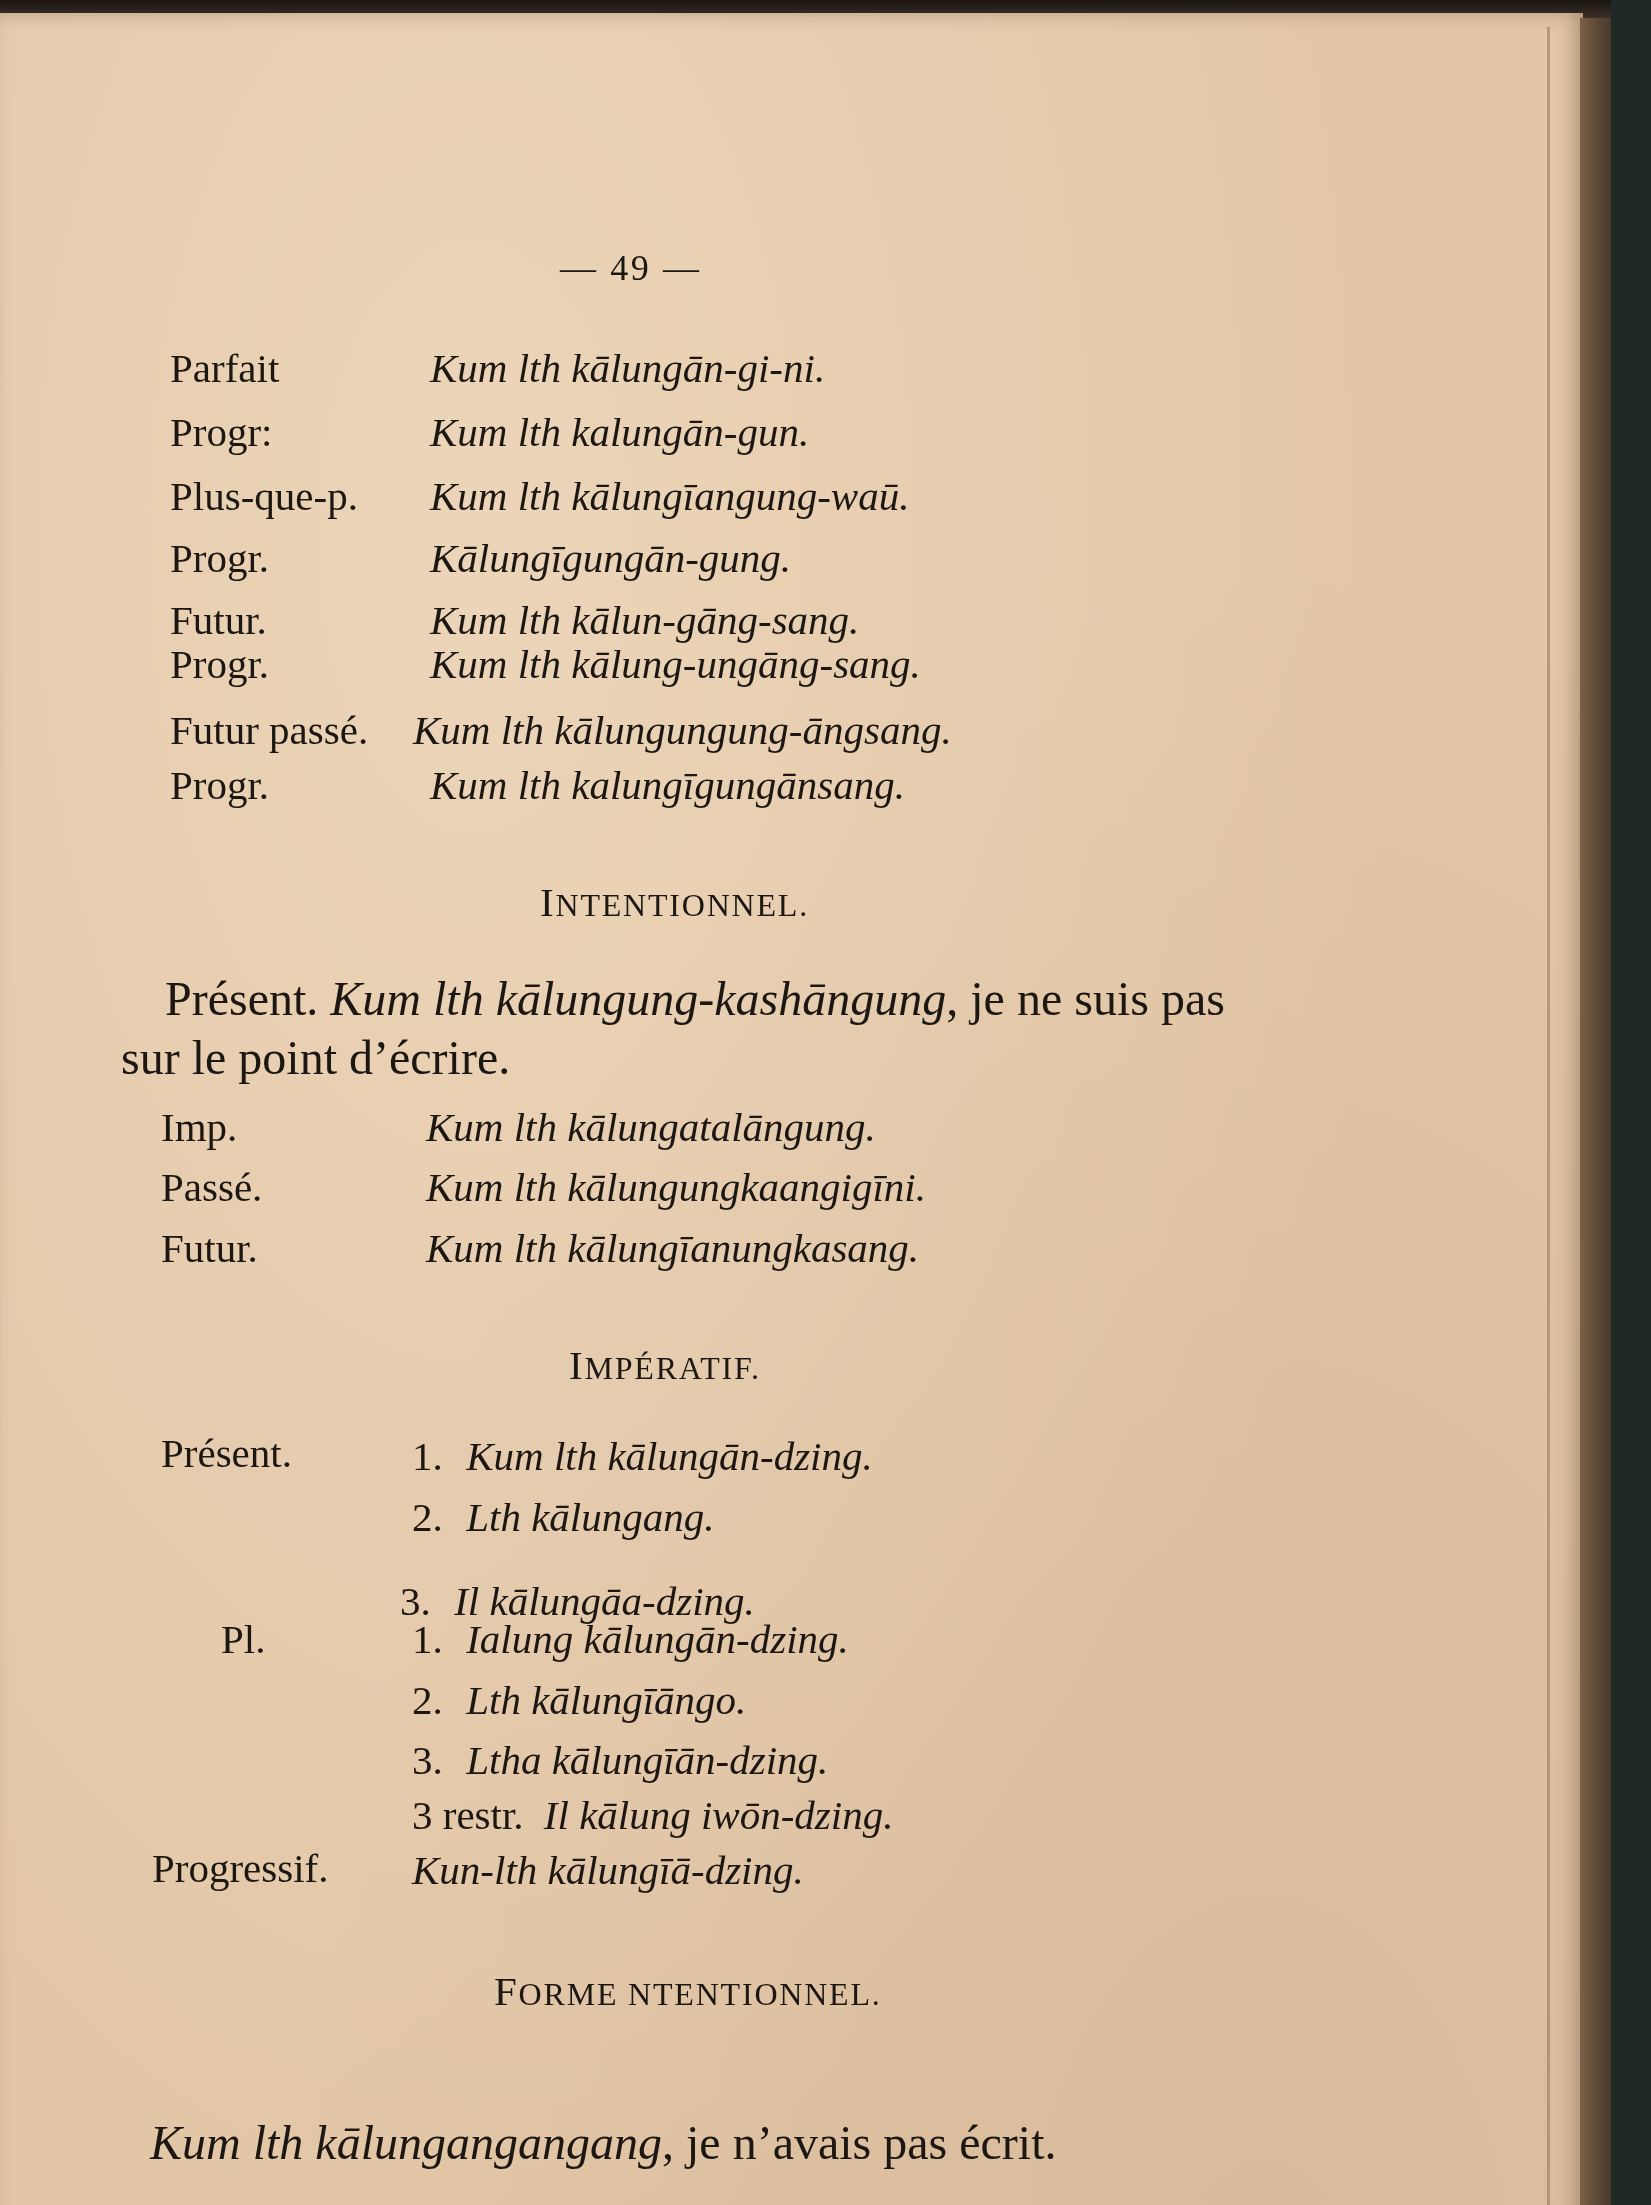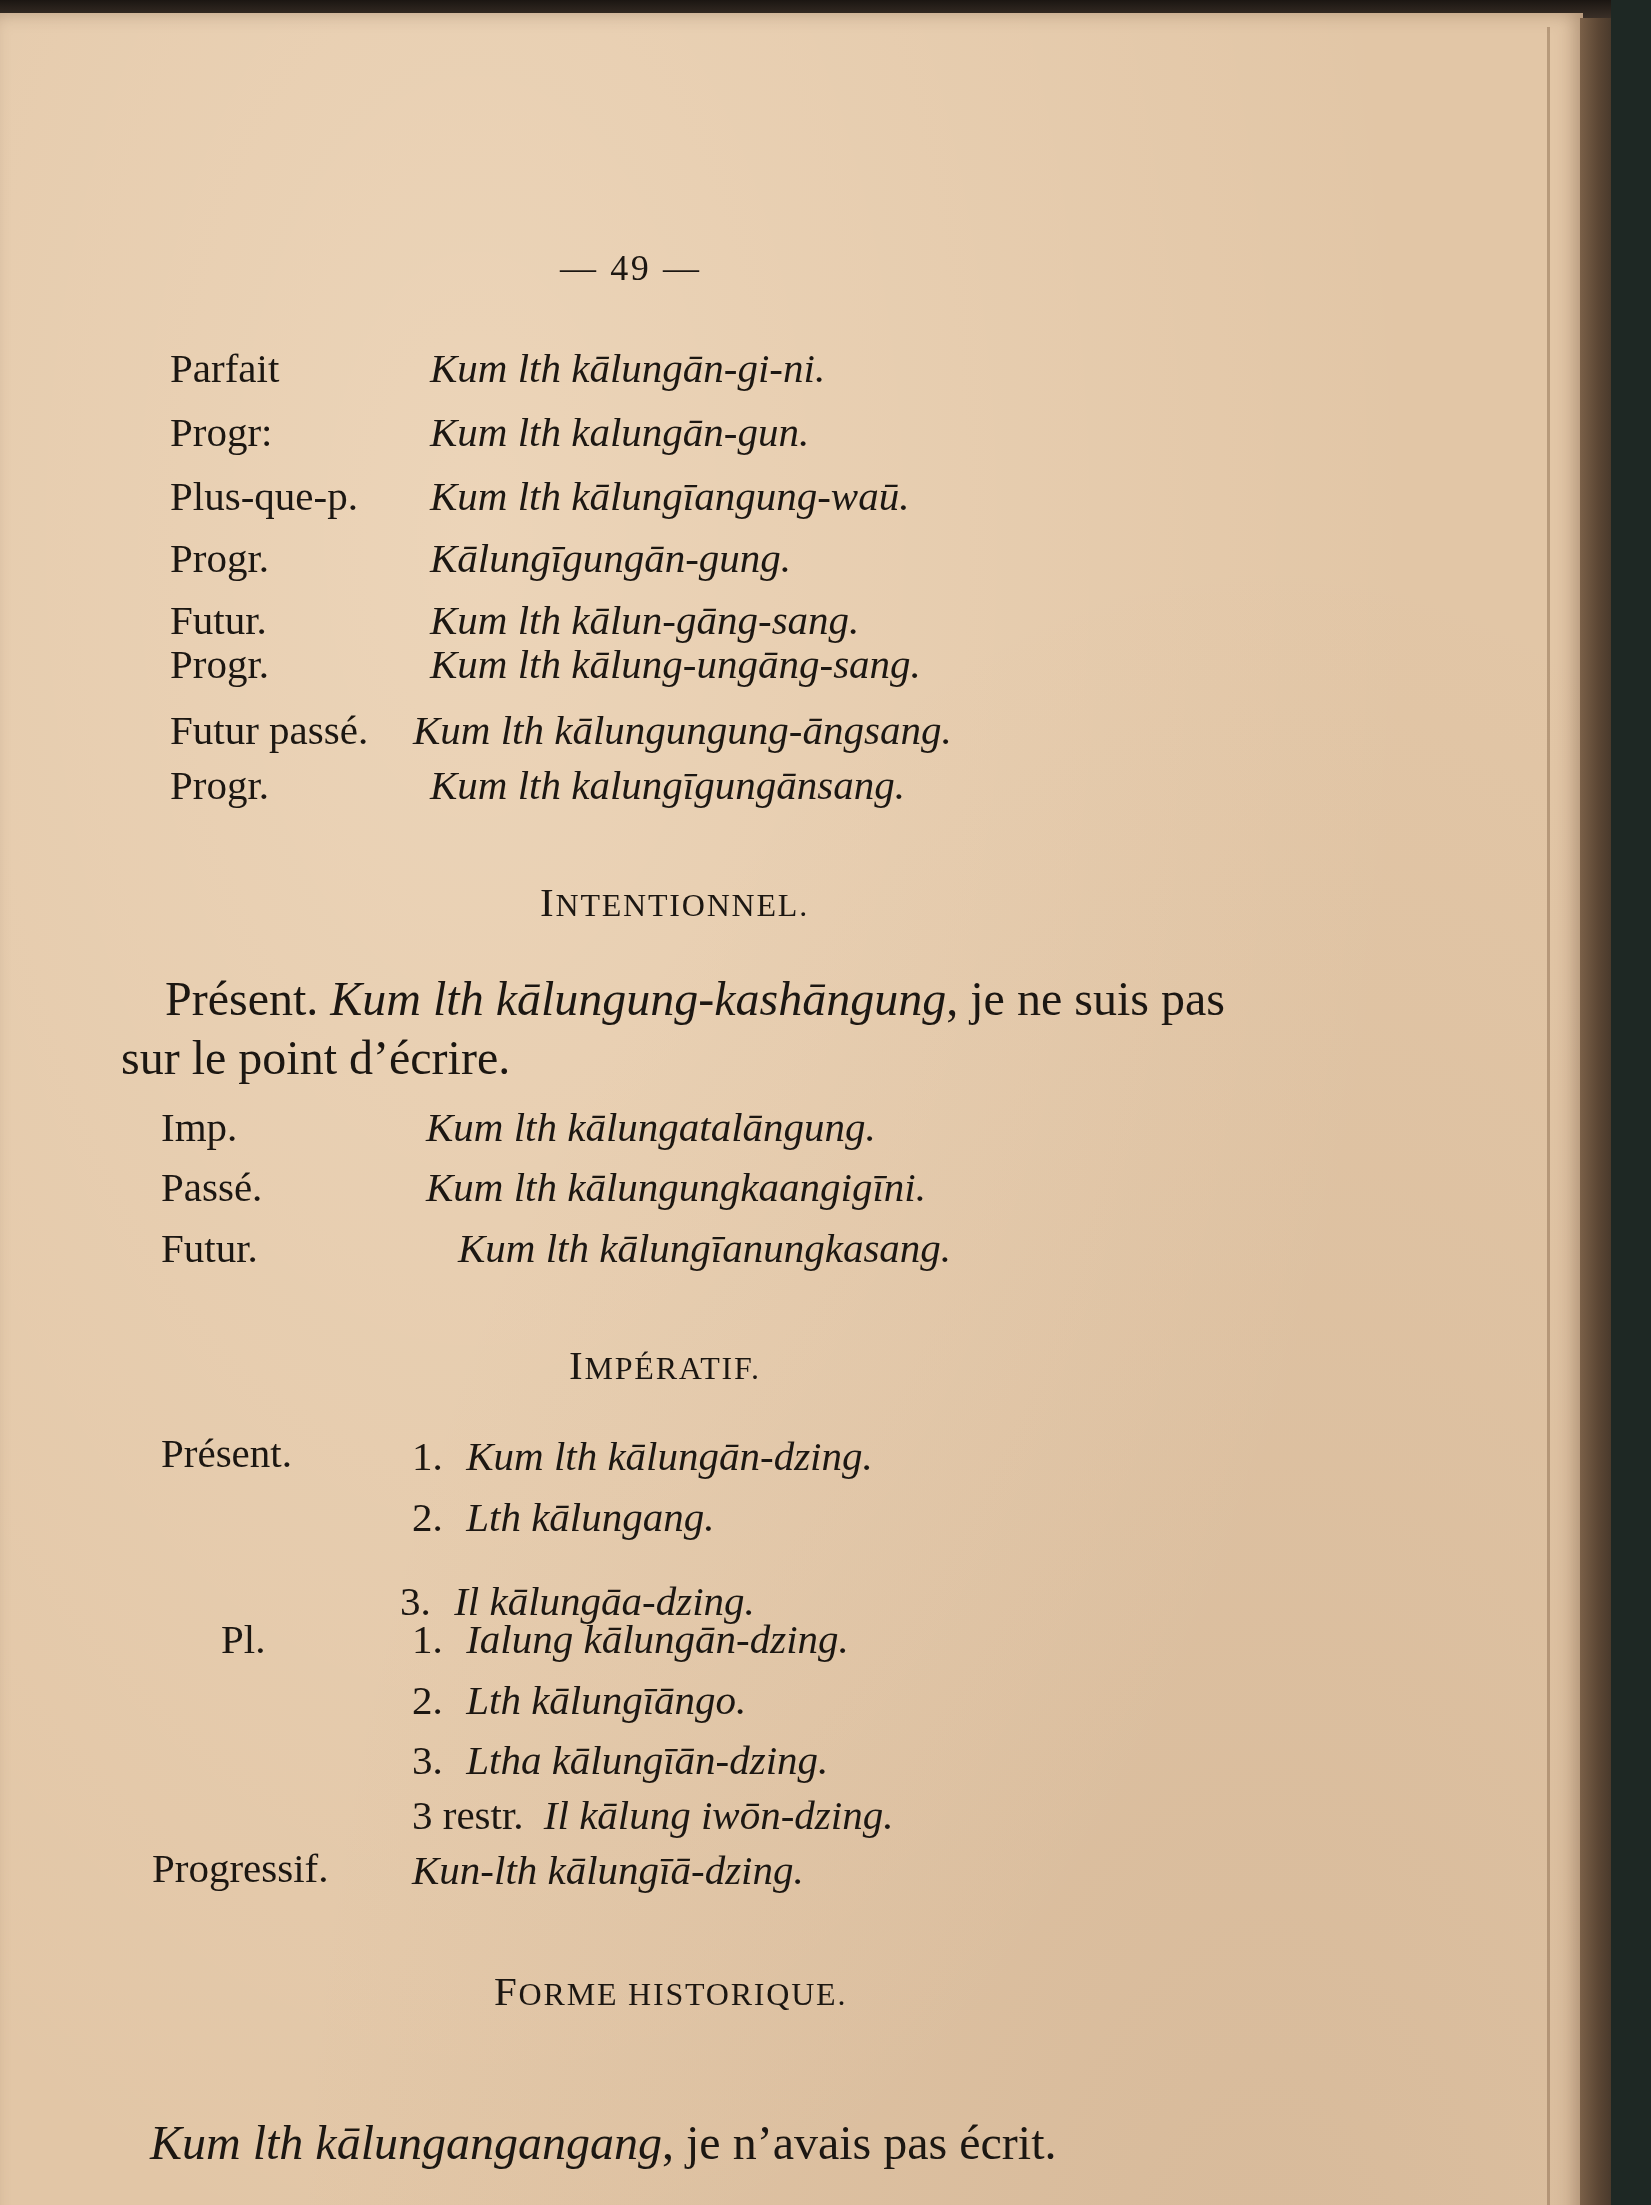--- a/index.html
+++ b/index.html
@@ -107,21 +107,21 @@
   <div class="row" style="left:161px; top:1107px;">
     <span class="lbl">Imp.</span>
     <span class="val" style="left:265px;">Kum lth kālungatalāngung.</span>
   </div>
   <div class="row" style="left:161px; top:1167px;">
     <span class="lbl">Passé.</span>
     <span class="val" style="left:265px;">Kum lth kālungungkaangigīni.</span>
   </div>
   <div class="row" style="left:161px; top:1228px;">
     <span class="lbl">Futur.</span>
-    <span class="val" style="left:265px;margin-left:32px;">Kum lth kālungīanungkasang.</span>
+    <span class="val" style="left:265px;">Kum lth kālungīanungkasang.</span>
   </div>
 
   <div class="heading" style="left:569px; top:1341px;">
     <span class="cap">I</span><span>MPÉRATIF.</span>
   </div>
 
   <div class="row" style="left:161px; top:1433px;">Présent.</div>
   <div class="row" style="left:412px; top:1436px;">
     <span>1.</span>
     <span class="it" style="margin-left:13.2px;">Kum lth kālungān-dzing.</span>
@@ -152,19 +152,19 @@
     <span>3 restr.</span>
     <span class="it" style="margin-left:10px;">Il kālung iwōn-dzing.</span>
   </div>
 
   <div class="row" style="left:152px; top:1848px;">Progressif.</div>
   <div class="row" style="left:412px; top:1850px;">
     <span class="it">Kun-lth kālungīā-dzing.</span>
   </div>
 
   <div class="heading" style="left:494px; top:1967px;">
-    <span class="cap">F</span><span>ORME HISTORIQUE.</span>
+    <span class="cap">F</span><span>ORME NTENTIONNEL.</span>
   </div>
   <div class="para" style="left:150px; top:2119px;text-align:center;">
     <span class="it">Kum lth kālungangangang</span><span>, je n’avais pas écrit.</span>
   </div>
 </div>
 
 
 </body></html>

